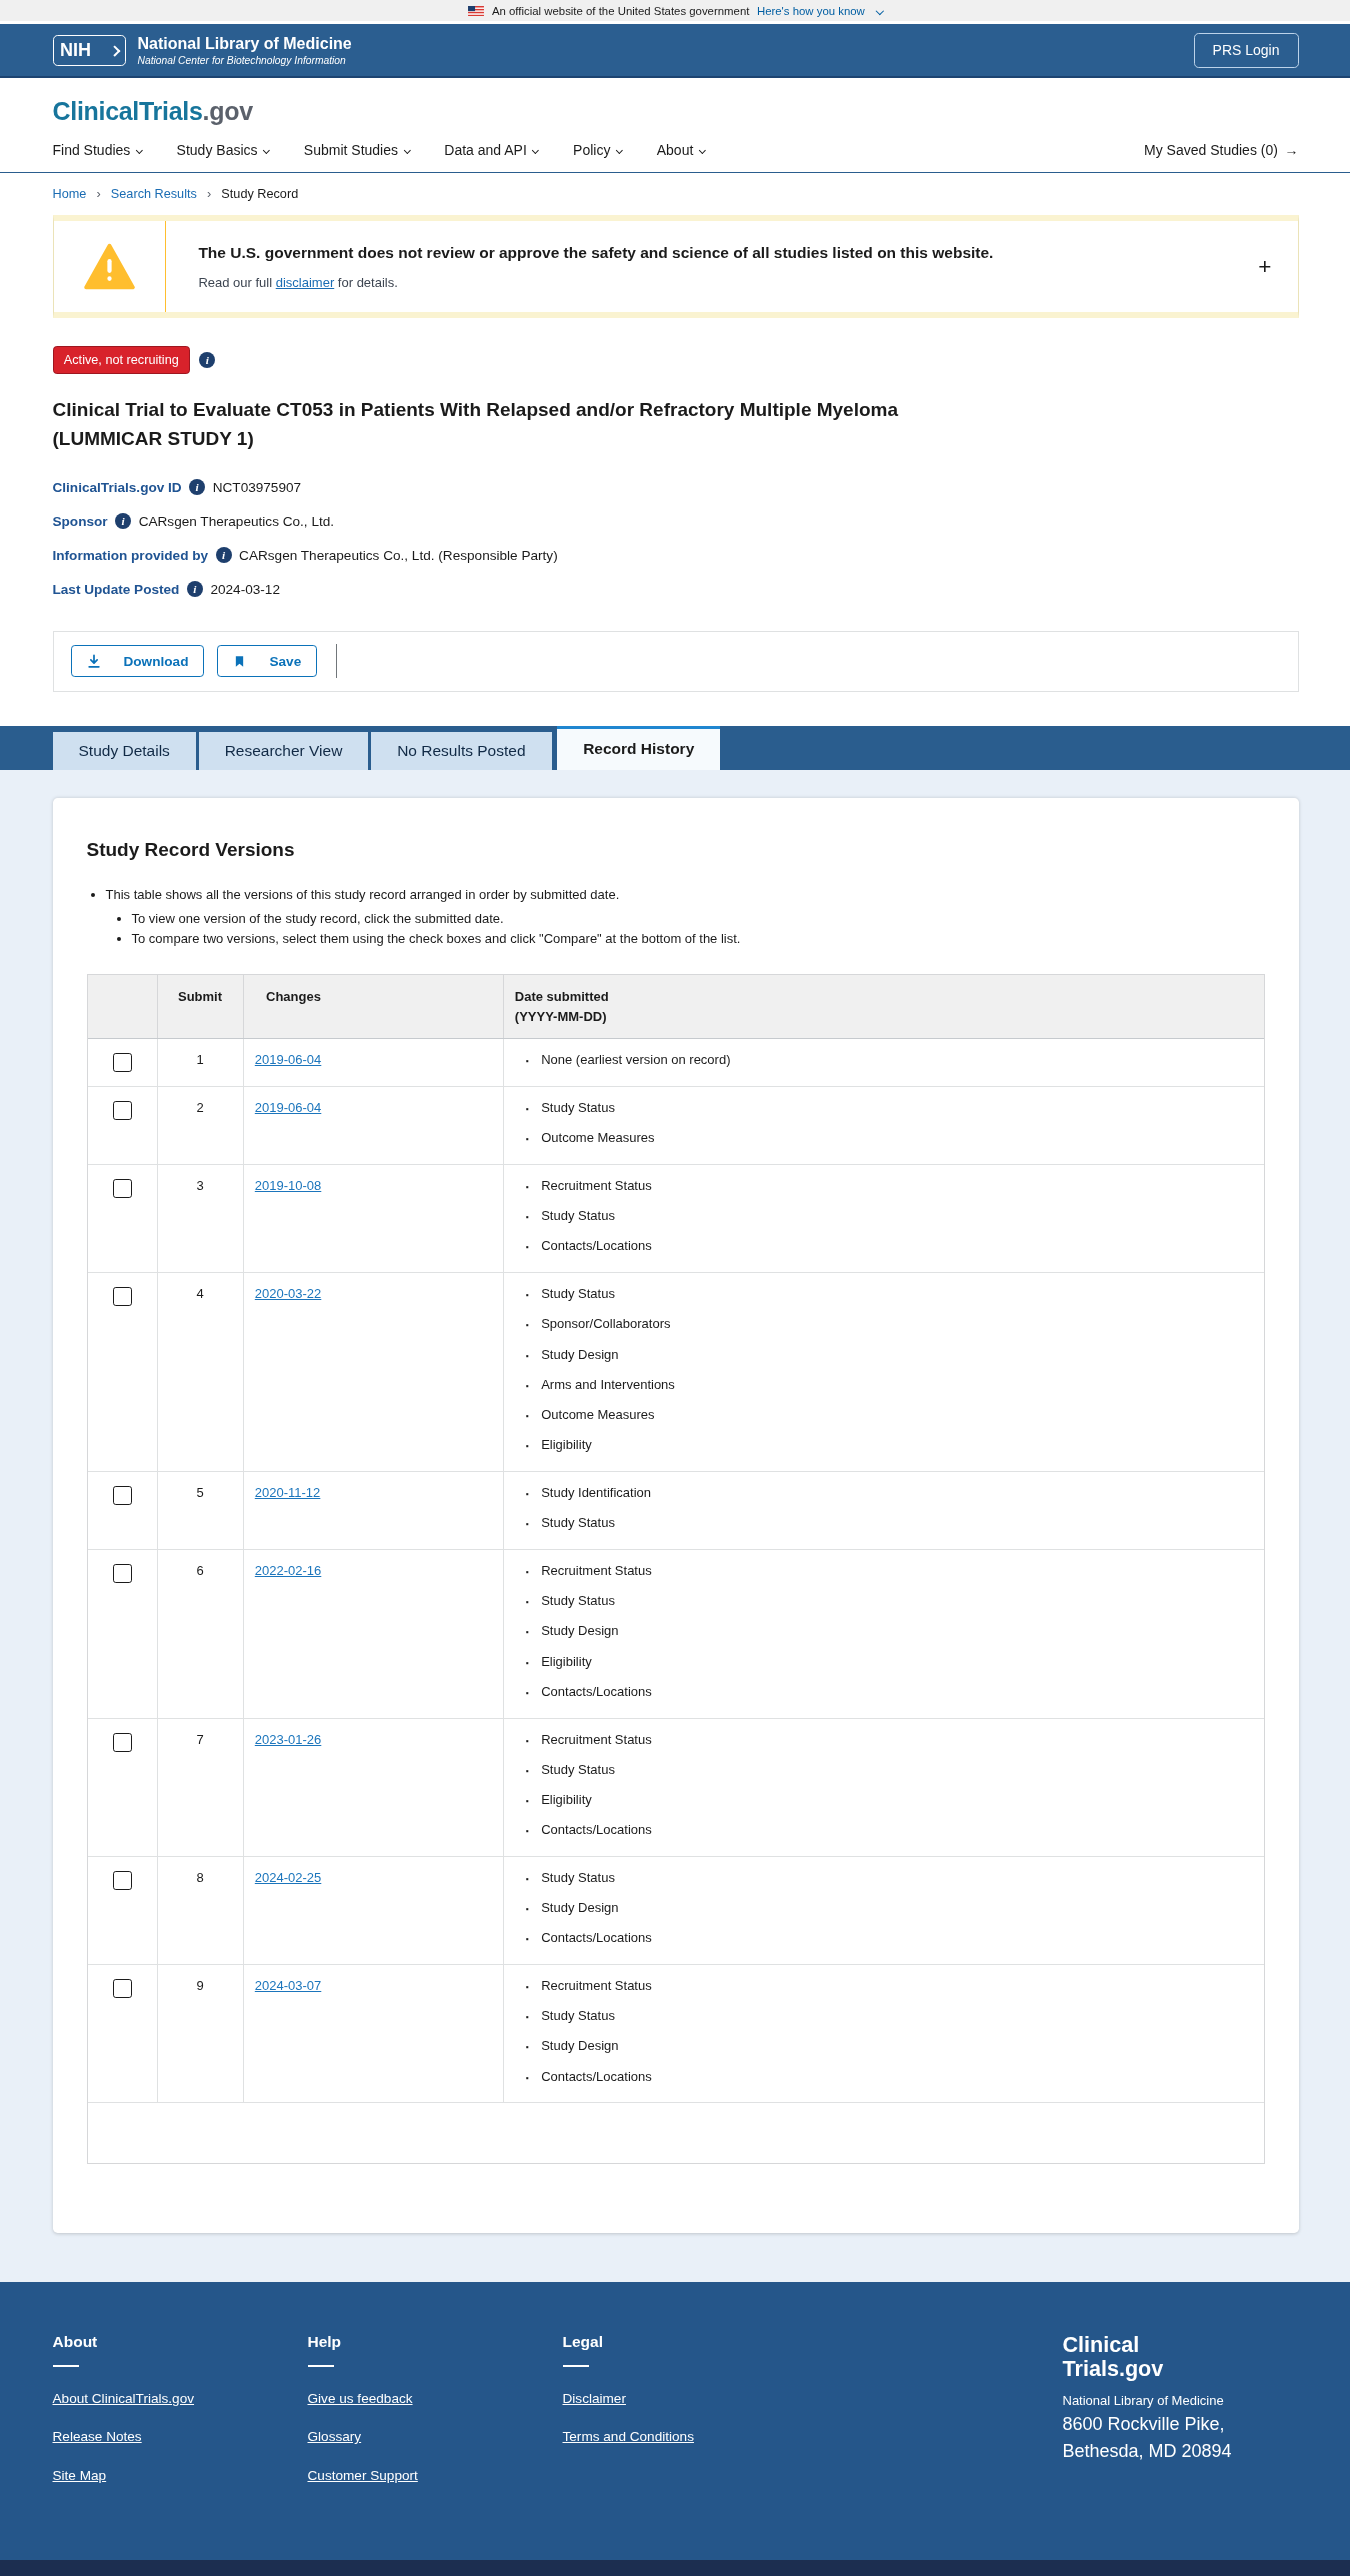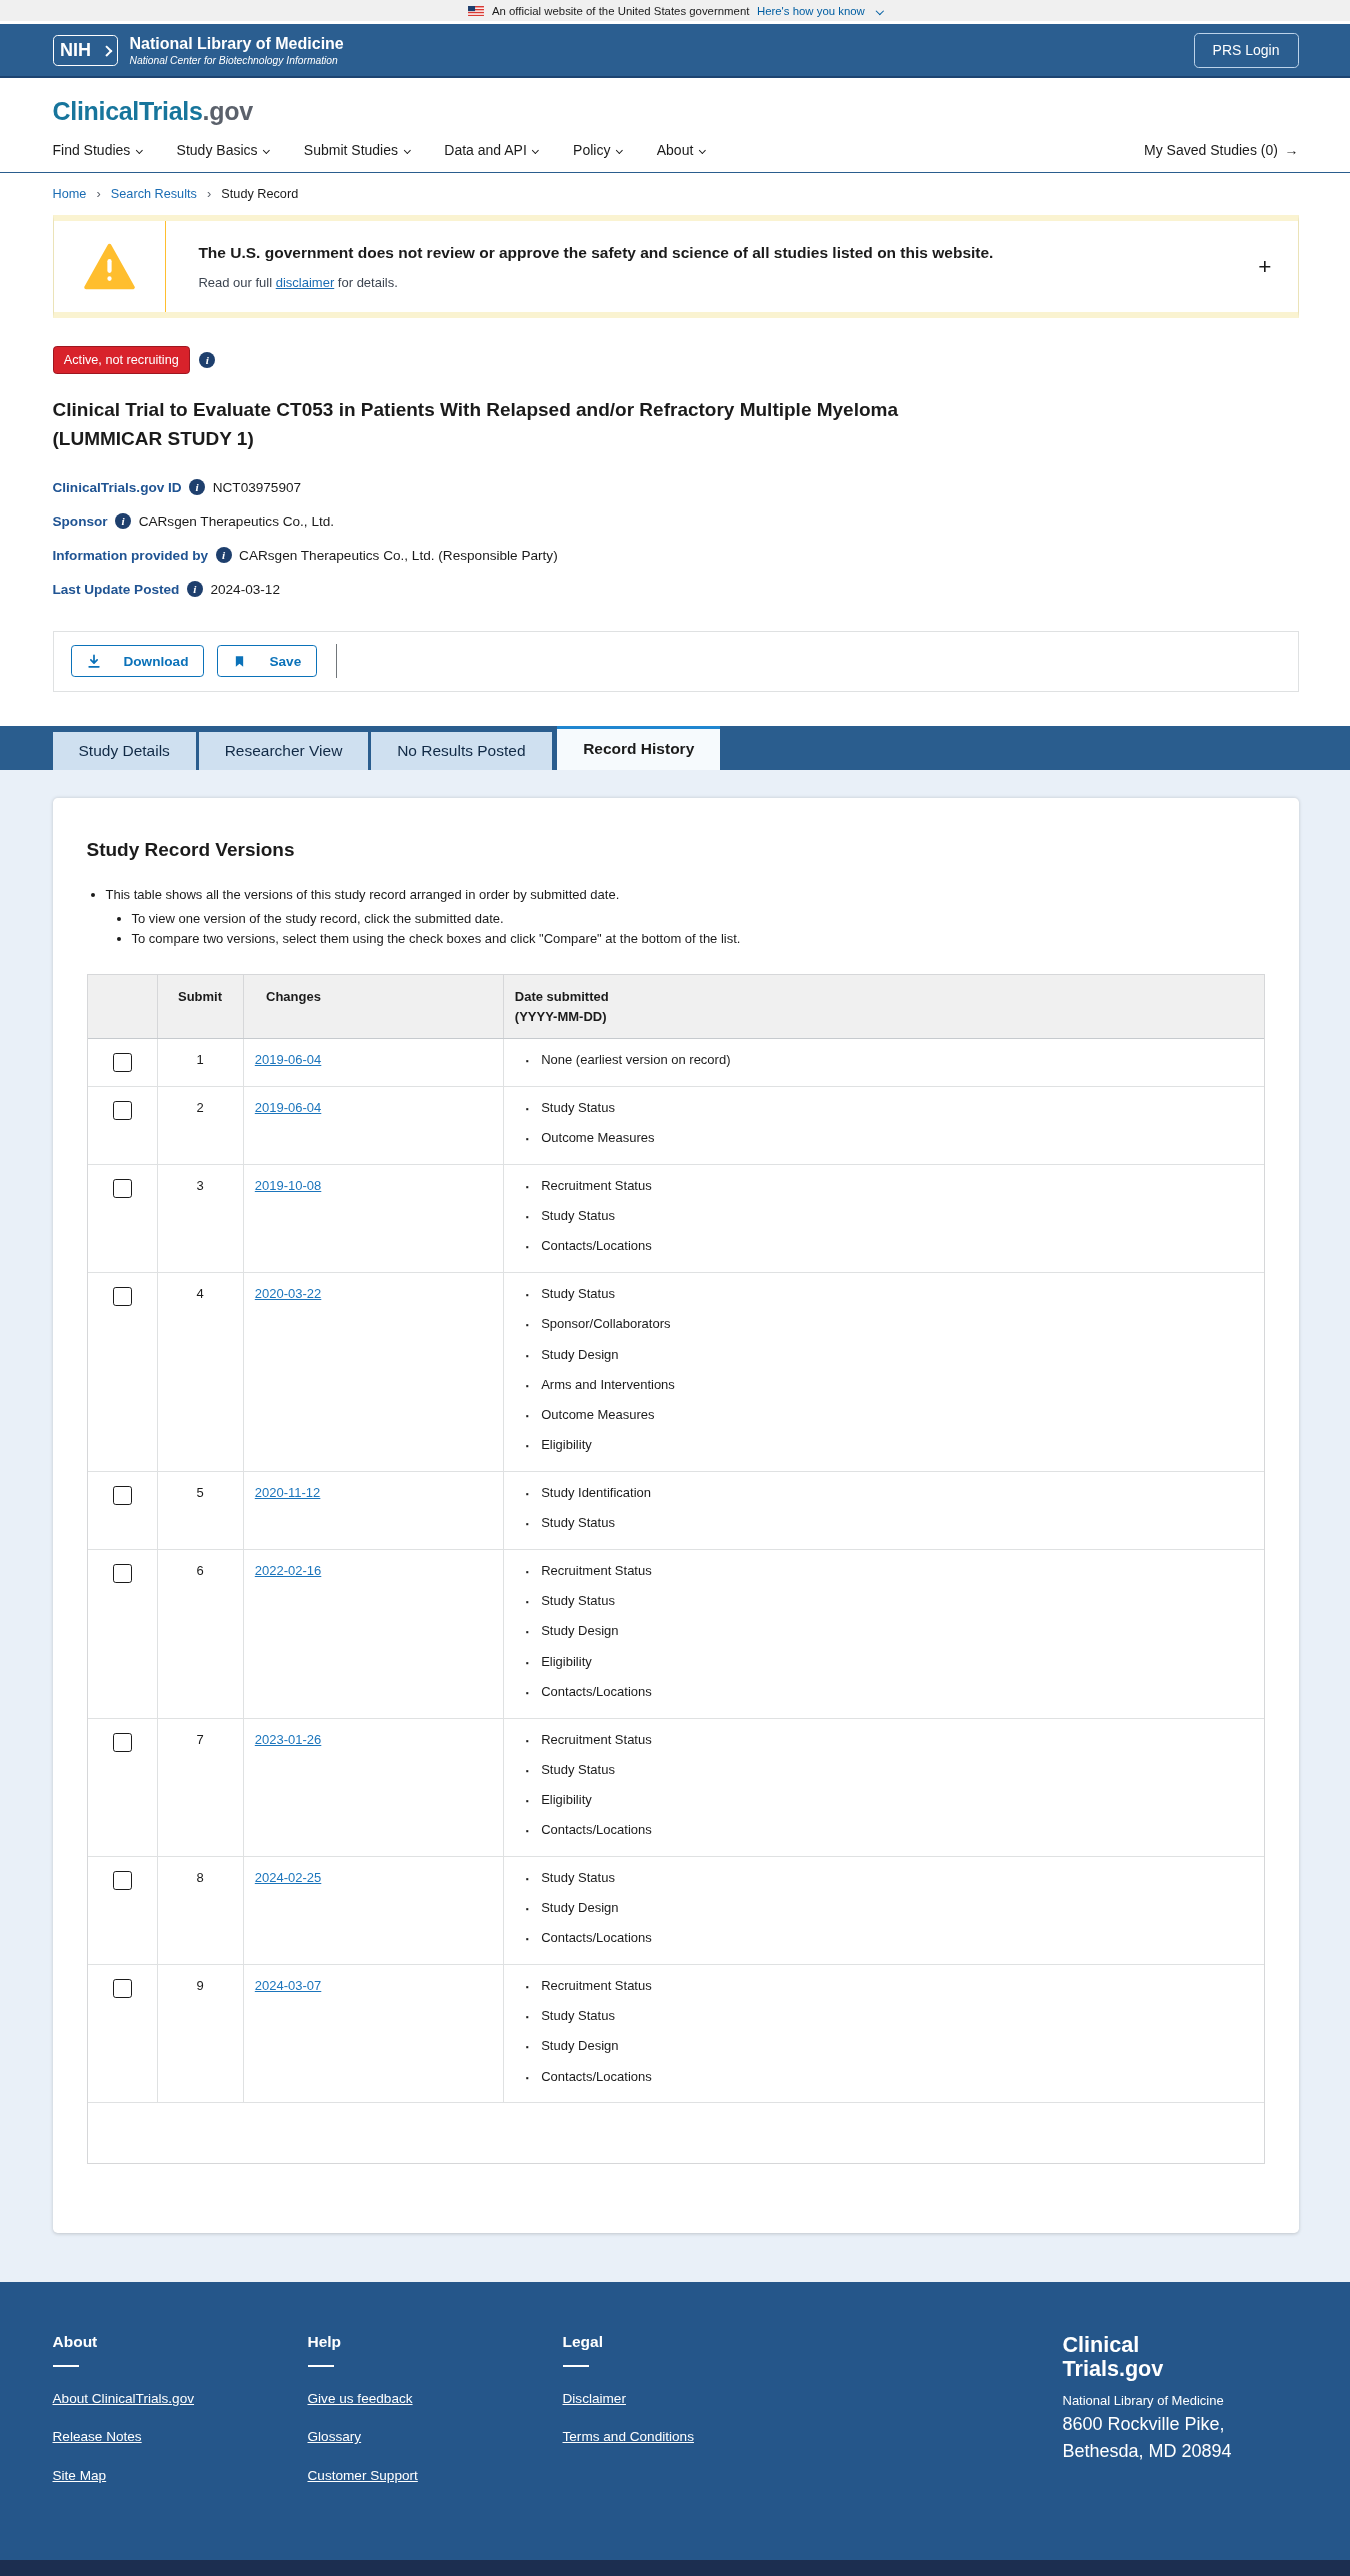--- a/index.html
+++ b/index.html
@@ -25,21 +25,21 @@
   .gov-banner{background:#f0f0f0;border-bottom:3.8px solid #fff;height:24.4px;display:flex;align-items:center;justify-content:center;gap:7.5px;font-size:11.4px;color:#1b1b1b;}
   .gov-banner a{color:#005ea2;}
   .flag{width:16px;height:10.3px;display:inline-block;}
   .chev{display:inline-block;width:5.6px;height:5.6px;border-right:1.5px solid currentColor;border-bottom:1.5px solid currentColor;transform:rotate(45deg);vertical-align:1.9px;margin-left:4.7px;}
   .chev.blue{color:#005ea2;}
 
   
   .nlm-header{background:var(--blue-header);border-bottom:2.8px solid #1d4471;}
   .nlm-header .container{height:52px;display:flex;align-items:center;justify-content:space-between;}
   .nlm-logo{display:flex;align-items:center;gap:11.3px;color:#fff;}
-  .nih-box{display:inline-flex;align-items:center;gap:12px;border:1.9px solid #fff;border-radius:4.7px;padding:3.8px 6.6px;font-size:18px;font-weight:bold;color:#fff;}
+  .nih-box{display:inline-flex;align-items:center;gap:20px;border:1.9px solid #fff;border-radius:4.7px;padding:3.8px 6.6px;font-size:18px;font-weight:bold;color:#fff;}
   .nih-chev{display:inline-block;width:7.5px;height:7.5px;border-top:2.3px solid #fff;border-right:2.3px solid #fff;transform:rotate(45deg);}
   .nlm-title{font-size:16px;font-weight:600;line-height:1.2;}
   .nlm-sub{font-size:10.3px;font-style:italic;margin-top:1.9px;}
   .prs-btn{border:0.9px solid #bcd3ea;border-radius:4.7px;padding:8.4px 18px;color:#fff;font-size:14px;background:transparent;font-family:inherit;cursor:pointer;margin-left:44px;}
 
   
   .site-header{border-bottom:0.9px solid #2a5d8e;}
   .site-header .container{padding-top:19px;}
   .brand{font-size:25px;font-weight:bold;color:#17759c;letter-spacing:-0.3px;}
   .brand .suffix{color:#5b616b;}

